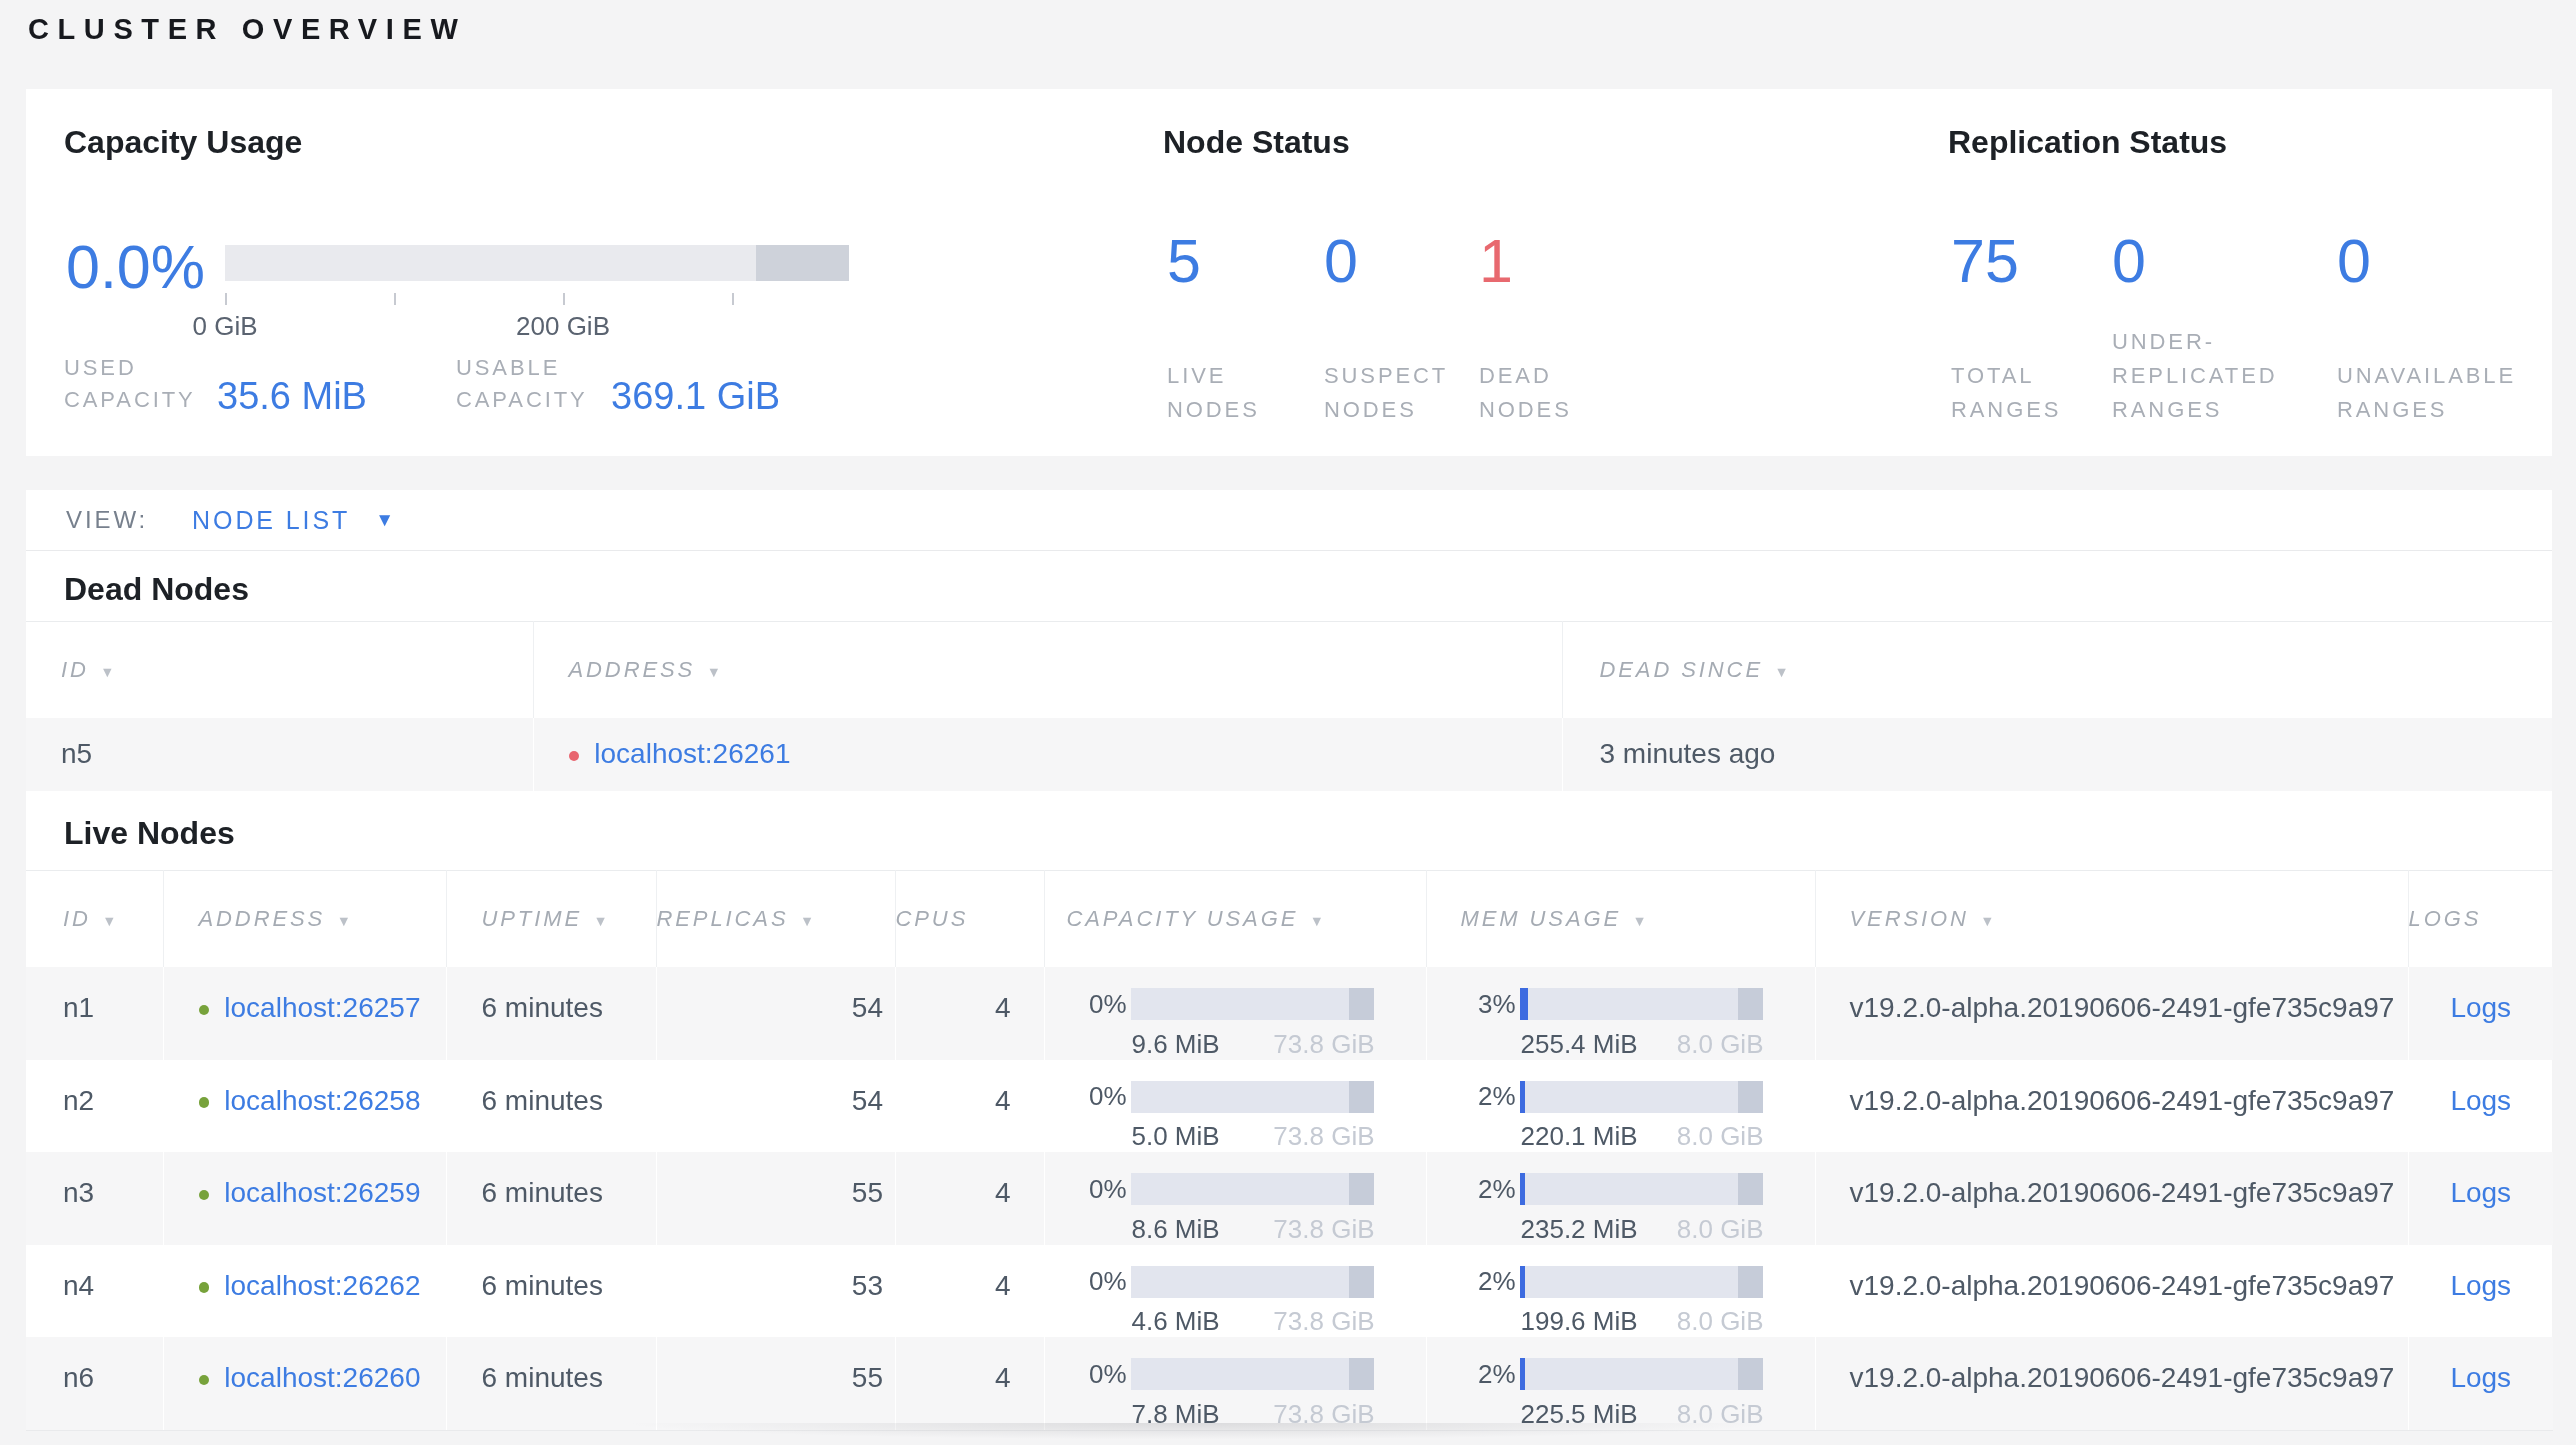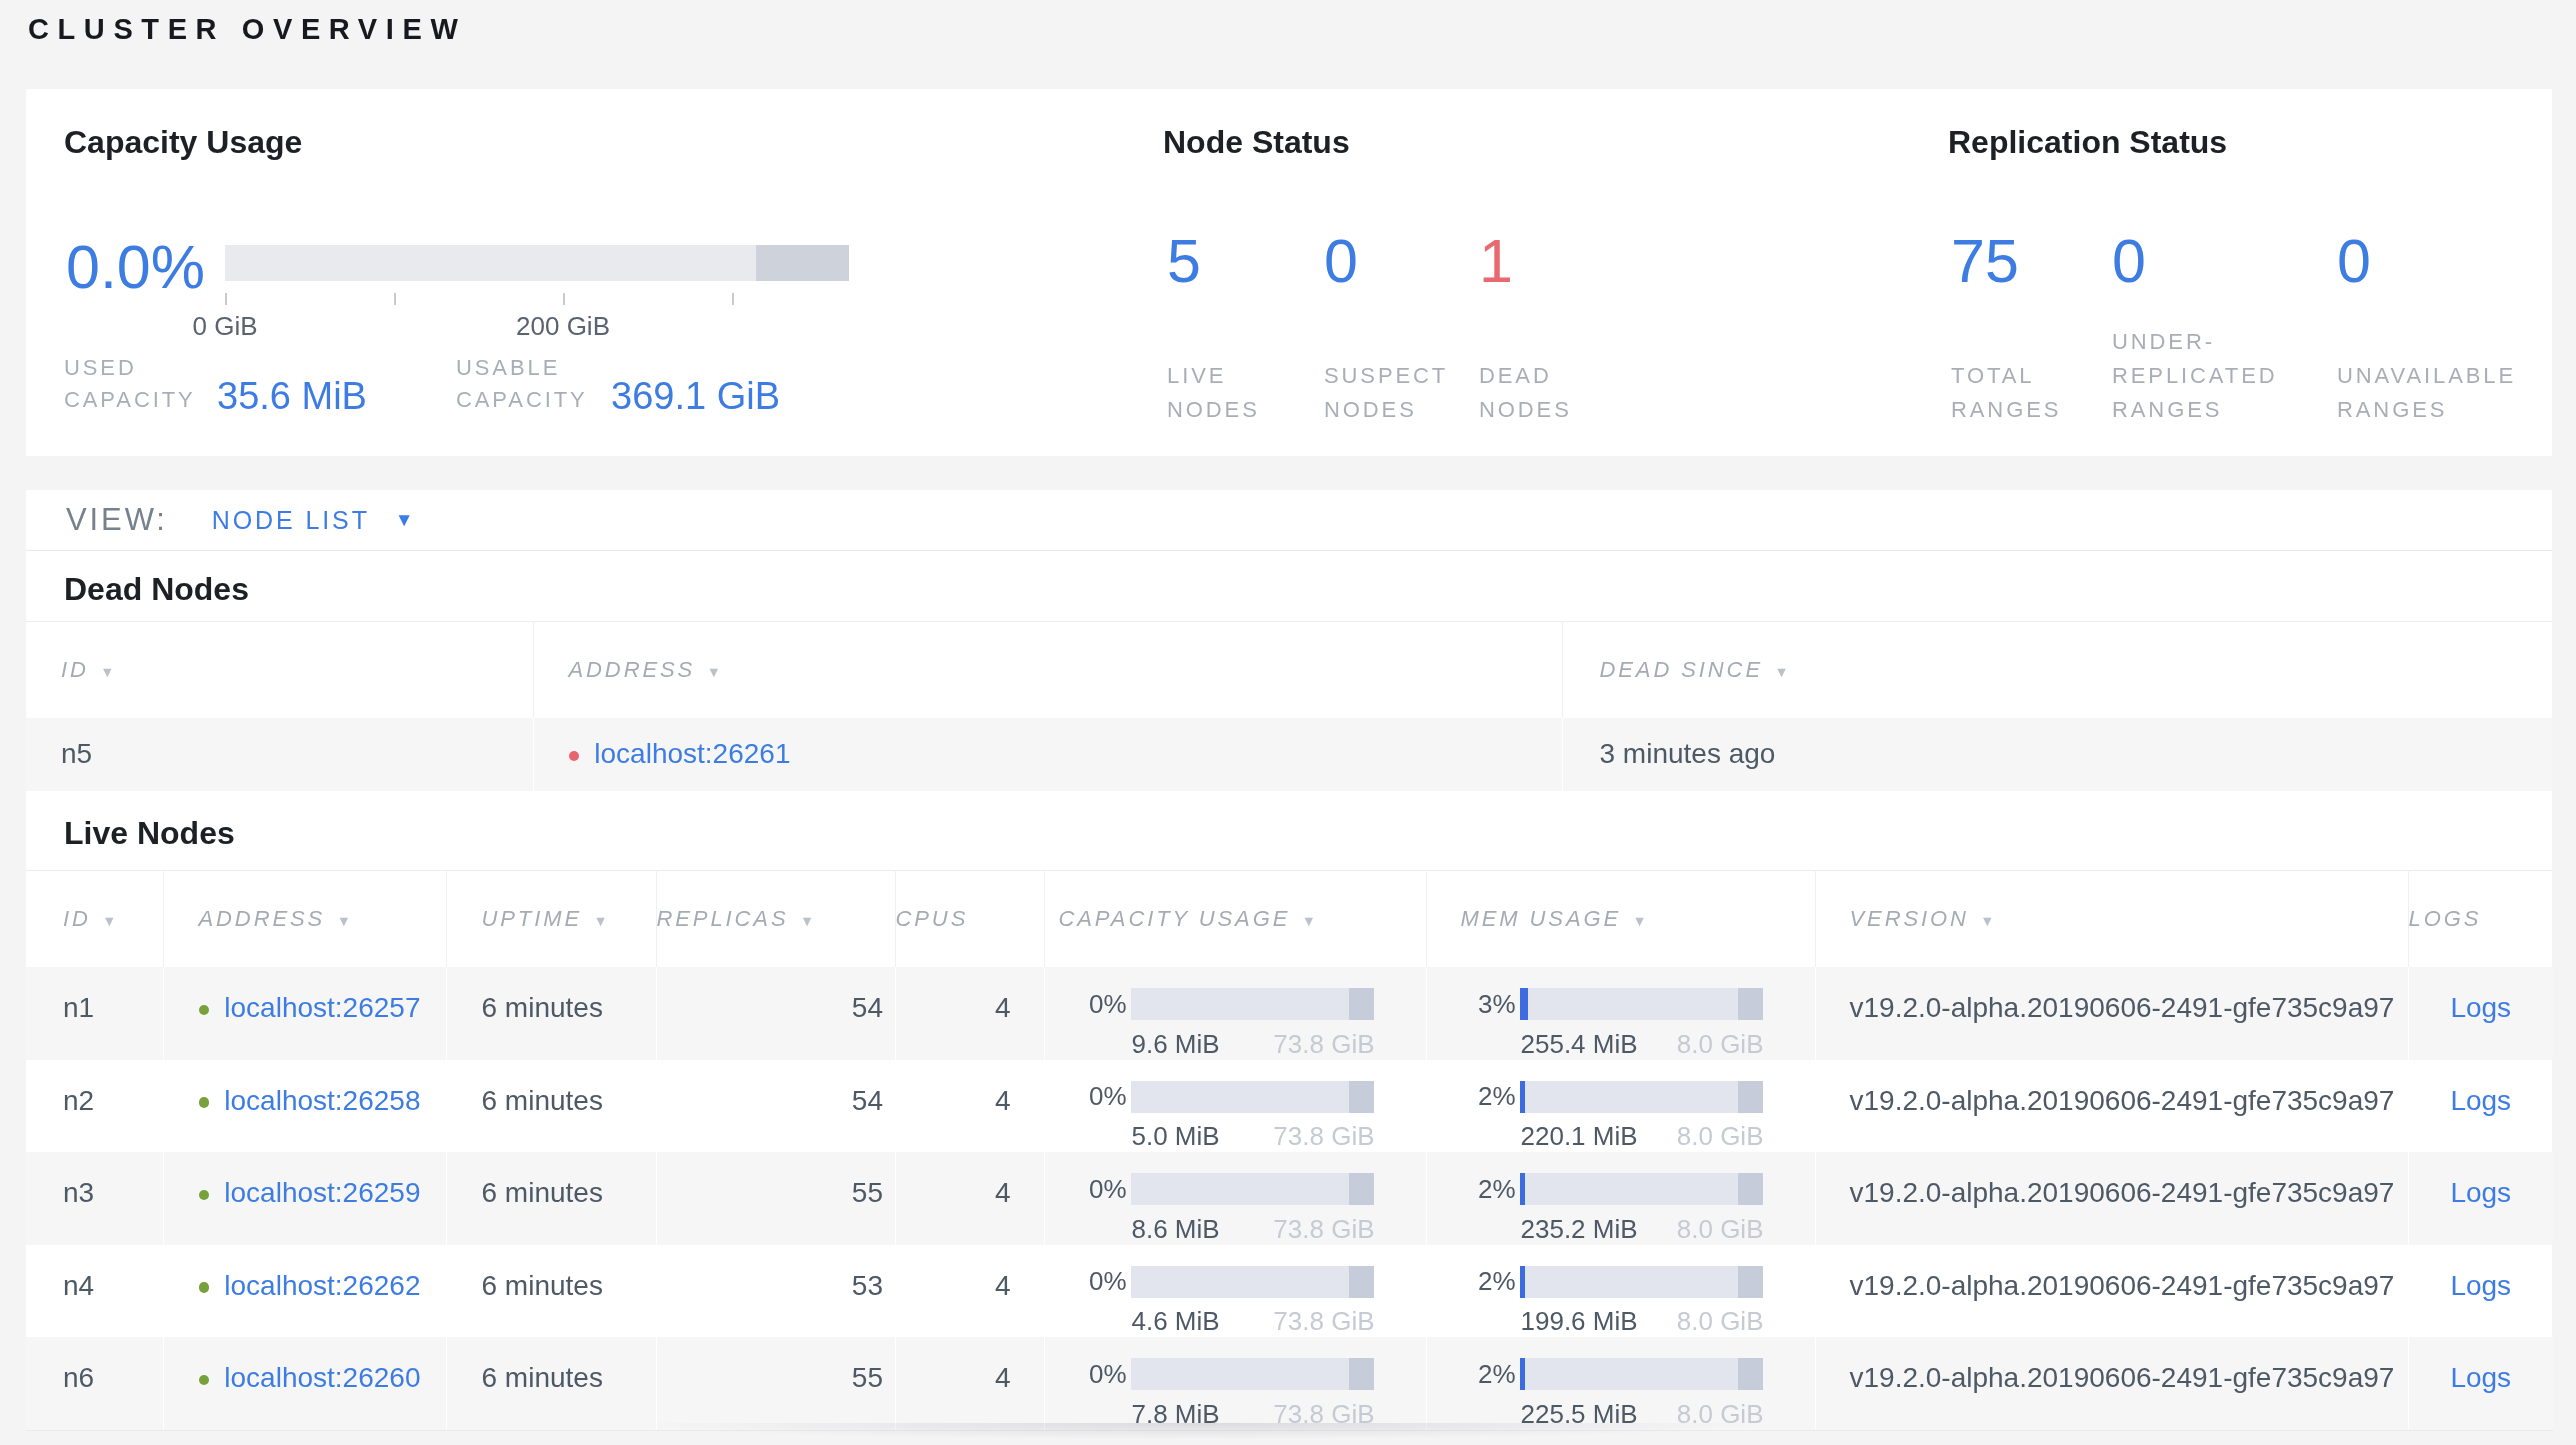--- a/index.html
+++ b/index.html
@@ -27,21 +27,21 @@
   .cap-stat-value { position:absolute; top:286px; font-size:38px; color:#3d7ce2; white-space:nowrap; }
 
   .stat { position:absolute; top:137px; bottom:29px; }
   .stat .num { font-size:61px; color:#3d7ce2; }
   .stat .num.alert { color:#e8696f; }
   .stat .lbl { position:absolute; left:0; bottom:0; font-size:22px; letter-spacing:2.9px; line-height:34px; color:#a9aeb6; }
 
   
   .list-card { position:absolute; left:26px; top:490px; width:2526px; height:933px; background:#ffffff; }
   .view-bar { height:61px; border-bottom:1.9px solid #e9eaec; display:flex; align-items:center; padding-left:40px; }
-  .view-label { font-size:31px; letter-spacing:2.9px; color:#77808d; }
+  .view-label { font-size:24px; letter-spacing:2.9px; color:#77808d; }
   .view-selected { font-size:25px; letter-spacing:2.9px; color:#3d7ce2; margin-left:44px; cursor:pointer; }
   .view-caret { font-size:19px; color:#3d7ce2; margin-left:25px; }
 
   .section-heading { font-size:32px; font-weight:700; color:#1d2126; padding-left:38px; }
   .heading-dead { padding-top:20px; height:70px; }
   .heading-live { padding-top:24px; height:79px; }
 
   table.data-table { width:2526px; border-collapse:collapse; table-layout:fixed; border-top:1.9px solid #eaecee; }
   .data-table th { font-size:22px; font-weight:400; letter-spacing:2.9px; color:#a5abb3;
                    text-align:left; vertical-align:middle;font-style:italic; }
@@ -195,21 +195,21 @@
           <col style="width:593px;">
           <col style="width:145px;">
       </colgroup>
       <thead>
         <tr>
           <th class="pad-id"><span>ID</span><span class="sort-caret">▼</span></th>
           <th class="pad-addr"><span>ADDRESS</span><span class="sort-caret">▼</span></th>
           <th class="pad-uptime"><span>UPTIME</span><span class="sort-caret">▼</span></th>
           <th class="col-replicas"><span>REPLICAS</span><span class="sort-caret">▼</span></th>
           <th class="col-cpus"><span>CPUS</span></th>
-          <th style="padding-left:14px;margin-left:26px;"><span>CAPACITY USAGE</span><span class="sort-caret">▼</span></th>
+          <th style="padding-left:22px;margin-left:26px;"><span>CAPACITY USAGE</span><span class="sort-caret">▼</span></th>
           <th style="padding-left:34px;"><span>MEM USAGE</span><span class="sort-caret">▼</span></th>
           <th class="pad-version"><span>VERSION</span><span class="sort-caret">▼</span></th>
           <th class="col-logs"><span>LOGS</span></th>
         </tr>
       </thead>
       <tbody>
 
         <tr>
           <td class="pad-id">n1</td>
           <td class="pad-addr"><span class="status-dot dot-live"></span><a class="addr-link">localhost:26257</a></td>

